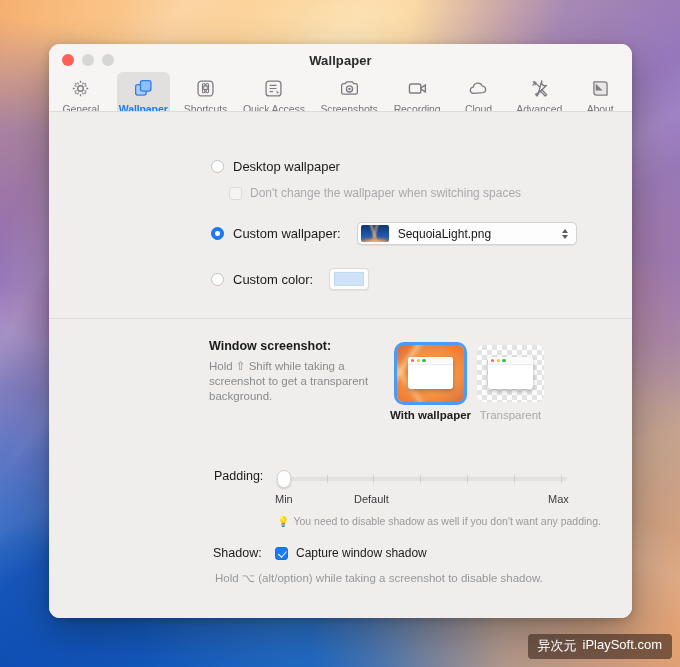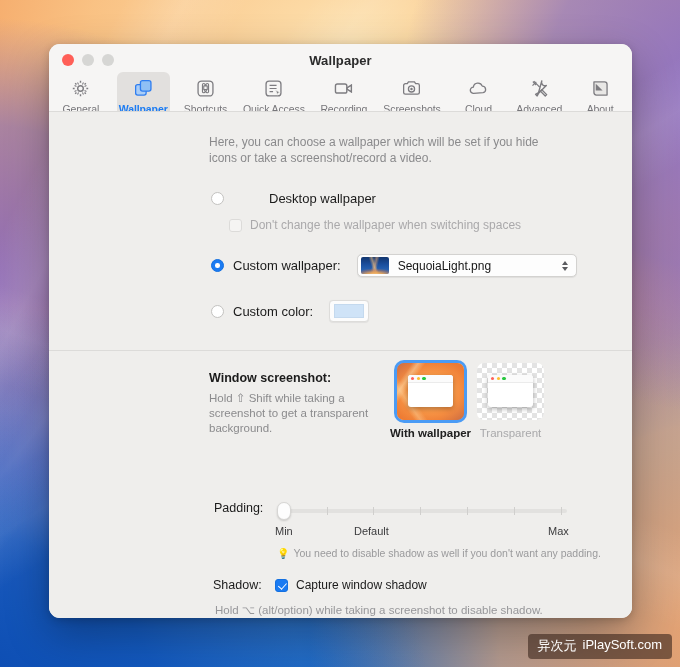--- a/index.html
+++ b/index.html
@@ -173,21 +173,21 @@
     display: flex; align-items: center; justify-content: center;
     box-shadow: 0 0.5px 1px rgba(0,0,0,0.06);
   }
   .color-swatch { width: 30px; height: 14px; background: #cfe3f7; border: 1px solid #c4d9ee; }
 
   
   .sec2 { padding-top: 22px; position: relative; }
   #ws-label { position: absolute; left: 160px; top: 20px; font-size: 12.5px; font-weight: bold; color: #1b1b1b; }
   #ws-hint { position: absolute; left: 160px; top: 40px; width: 180px; font-size: 11.5px; line-height: 15px; color: #8b8b8d; }
 
-  .thumbs { position: absolute; left: 348px; top: 12px; display: flex; gap: 13px; }
+  .thumbs { position: absolute; left: 348px; top: 26px; display: flex; gap: 13px; }
   .thumb-box { width: 67px; display: flex; flex-direction: column; align-items: center; }
   .thumb {
     width: 67px; height: 57px; border-radius: 7px; position: relative; overflow: hidden;
   }
   .thumb.sel { box-shadow: 0 0 0 3px #4a9bf5; }
   .thumb-wall {
     position: absolute; inset: 0;
     background:
       radial-gradient(ellipse 60px 46px at 50% 52%, rgba(255,200,130,0.95) 0%, rgba(248,150,70,0.92) 42%, rgba(238,120,50,0.85) 72%, rgba(220,100,45,0.8) 100%),
       linear-gradient(135deg,#2f63c0 0%,#e8823e 22%,#f0953f 50%,#e87c3a 78%,#2a5fb8 100%);
@@ -311,37 +311,37 @@
               <rect x="3.5" y="3.5" width="17" height="17" rx="3.4"></rect>
               <path d="M7.5 8.4h8M7.5 12h8M7.5 15.5h4" stroke-width="1.3"></path>
               <path d="M14.4 13.6l5.1 3.1-2.3.5-.6 2.3z" fill="#7d7c80" stroke="#efeeec" stroke-width="0.9"></path>
             </svg>
           </div>
           <div class="tlabel">Quick Access</div>
         </div>
 
         <div class="tab">
           <div class="tico">
-            <svg width="21" height="21" viewBox="0 0 24 24" fill="none" stroke="#7d7c80" stroke-width="1.6">
-              <rect x="2.8" y="6.8" width="13" height="10.4" rx="2.2"></rect>
-              <path d="M16 11.2l5-3.1v7.8l-5-3.1z"></path>
-            </svg>
-          </div>
-          <div class="tlabel">Recording</div>
-        </div>
-
-        <div class="tab">
-          <div class="tico">
             <svg width="21" height="21" viewBox="0 0 24 24" fill="none" stroke="#7d7c80" stroke-width="1.5">
               <path d="M3 8.5a2 2 0 0 1 2-2h2.2l1.3-2h6.9l1.3 2H19a2 2 0 0 1 2 2v8a2 2 0 0 1-2 2H5a2 2 0 0 1-2-2z"></path>
               <circle cx="12" cy="12.5" r="3.5"></circle>
               <circle cx="12" cy="12.5" r="1.4" fill="#7d7c80" stroke="none"></circle>
             </svg>
           </div>
           <div class="tlabel">Screenshots</div>
+        </div>
+
+        <div class="tab">
+          <div class="tico">
+            <svg width="21" height="21" viewBox="0 0 24 24" fill="none" stroke="#7d7c80" stroke-width="1.6">
+              <rect x="2.8" y="6.8" width="13" height="10.4" rx="2.2"></rect>
+              <path d="M16 11.2l5-3.1v7.8l-5-3.1z"></path>
+            </svg>
+          </div>
+          <div class="tlabel">Recording</div>
         </div>
 
 
         <div class="tab">
           <div class="tico">
             <svg width="21" height="21" viewBox="0 0 24 24" fill="none" stroke="#7d7c80" stroke-width="1.5">
               <path d="M6.4 17.6a3.6 3.6 0 0 1-.3-7.2 5.3 5.3 0 0 1 10.2-1.1 3.8 3.8 0 0 1 .9 7.5z" stroke-linejoin="round"></path>
             </svg>
           </div>
           <div class="tlabel">Cloud</div>
@@ -369,23 +369,22 @@
           <div class="tlabel">About</div>
         </div>
 
       </div>
       <div id="toolbar-sep"></div>
     </div>
 
     <div id="content">
 
       <div class="sec-top">
-        <div id="intro">Here, you can choose a wallpaper which will be set if you hide icons or take a screenshot/record a video.</div>
-
-        <div class="row radio-row" style="margin-top:25px;gap:36px;">
+
+        <div class="row radio-row" style="margin-top:25px;">
           <div class="radio"></div>
           <div class="radio-label">Desktop wallpaper</div>
         </div>
 
         <div class="row" style="margin-left:180px;margin-top:12px;">
           <div class="check" style="opacity:.45"></div>
           <div class="check-label" style="color:#aaa9ab;">Don't change the wallpaper when switching spaces</div>
         </div>
 
         <div class="row radio-row" style="margin-top:22px;">

